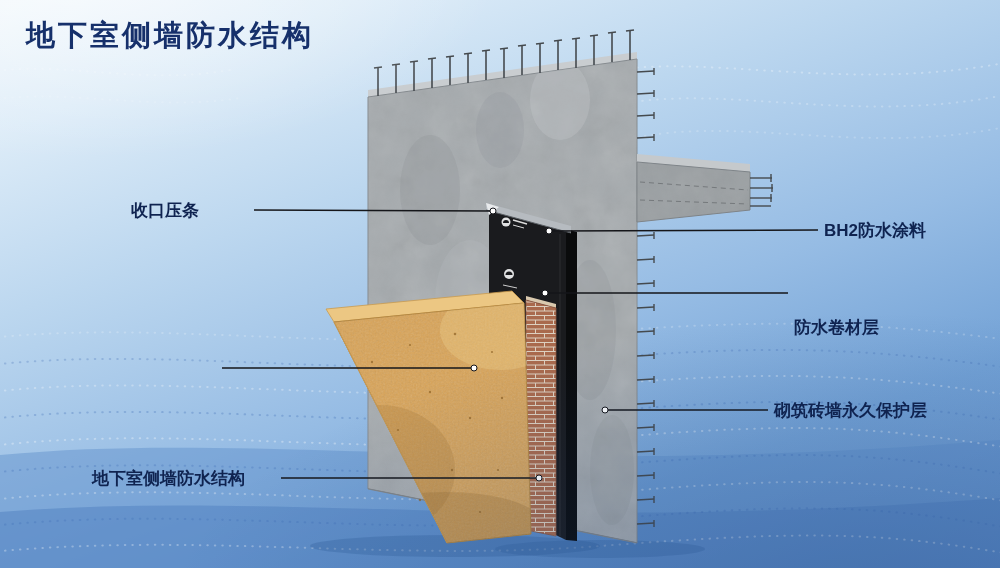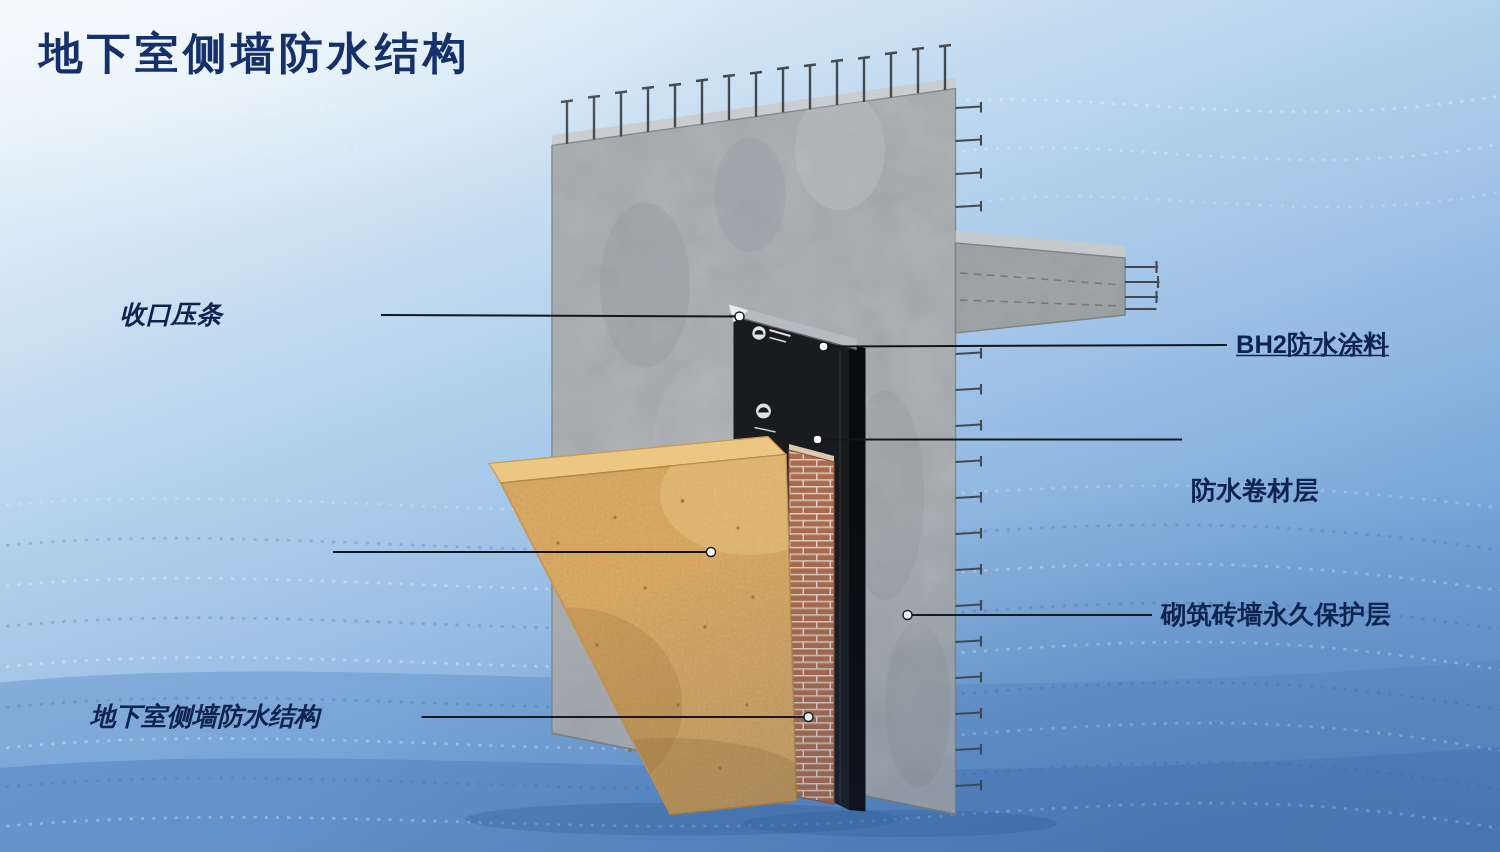--- a/index.html
+++ b/index.html
@@ -7,21 +7,21 @@
   .stage{position:relative;width:1000px;height:568px;overflow:hidden;
     background:linear-gradient(160deg,#f0f7fc 0%,#ddecf8 14%,#bcd7ef 34%,#96bce4 58%,#73a2d6 78%,#6390c9 100%);}
   .vignette{position:absolute;inset:0;pointer-events:none;
     background:radial-gradient(120% 95% at 88% 112%,rgba(27,64,122,0.35),rgba(27,64,122,0) 60%),
                radial-gradient(70% 55% at 8% -5%,rgba(255,255,255,0.55),rgba(255,255,255,0) 60%);}
   svg.scene{position:absolute;left:0;top:0;width:1000px;height:568px;}
   .title{position:absolute;left:26px;top:16px;font-size:29px;font-weight:bold;
     color:#16306b;letter-spacing:3px;}
   .lbl{position:absolute;font-size:17px;font-weight:bold;color:#0f2350;
     transform:translateY(-50%);white-space:nowrap;}
-  .lbl.right-align{text-align:left;font-style:italic;}
+  .lbl.right-align{text-align:center;}
 </style>
 </head>
 <body>
 
 <div class="stage">
 
   <svg class="scene" viewBox="0 0 1000 568">
     <defs>
       <filter id="grainCoarse" x="-10%" y="-10%" width="120%" height="120%">
         <feTurbulence type="fractalNoise" baseFrequency="0.035" numOctaves="4" seed="7"></feTurbulence>
@@ -256,17 +256,17 @@
       </g>
     </g>
   </svg>
 
   <div class="vignette"></div>
 
   <div class="title">地下室侧墙防水结构</div>
 
   <div class="lbl right-align" style="left:80px;top:210px;width:170px;">收口压条</div>
   <div class="lbl right-align" style="left:60px;top:478px;width:217px;">地下室侧墙防水结构</div>
-  <div class="lbl" style="left:824px;top:230px;text-decoration:underline;">BH2防水涂料</div>
+  <div class="lbl" style="left:824px;top:230px;">BH2防水涂料</div>
   <div class="lbl" style="left:794px;top:293px;margin-top:34px;">防水卷材层</div>
   <div class="lbl" style="left:774px;top:410px;">砌筑砖墙永久保护层</div>
 
 </div>
 
 </body></html>

